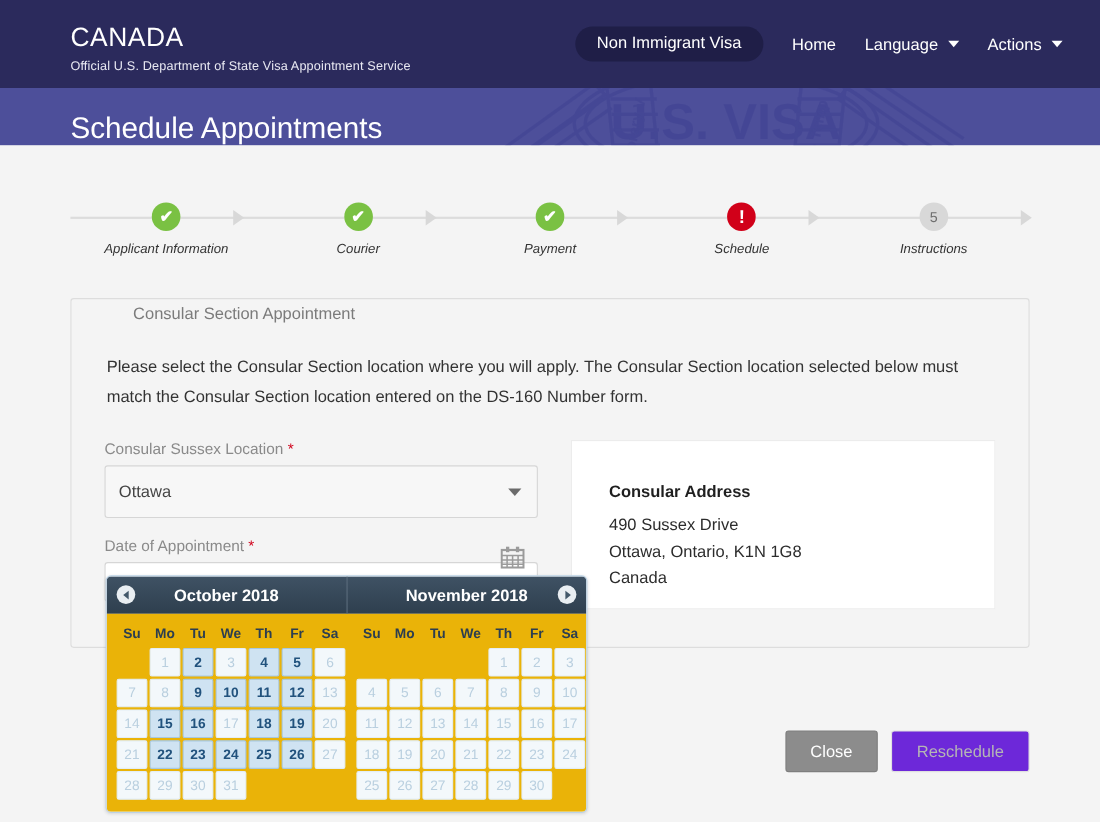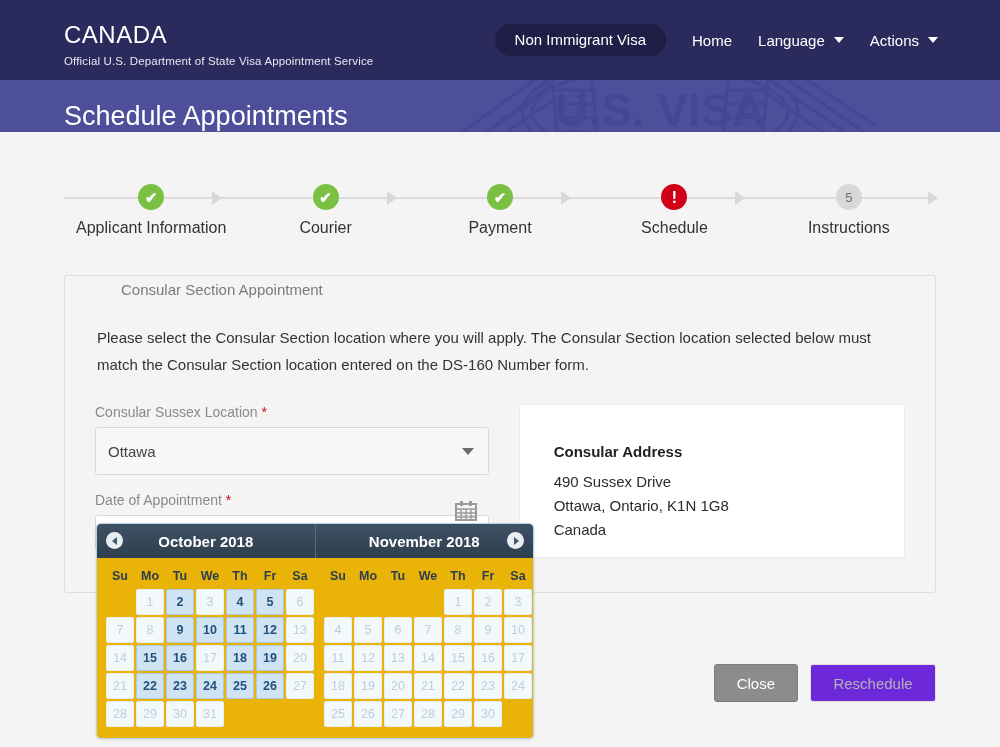--- a/index.html
+++ b/index.html
@@ -32,21 +32,21 @@
   }
   .brand-title::first-letter { font-size: 34px; }
   .brand-sub {
     color: #e8e8f2;
     font-size: 11.5px;
     margin-top: 7px;
     letter-spacing: 0.15px;
   }
   .topnav {
     position: absolute;
-    right: 62px; top: 0; height: 80px;
+    right: 34px; top: 0; height: 80px;
     display: flex; align-items: center; gap: 26px;
   }
   .nav-pill {
     background: #1f1e47;
     color: #ffffff;
     border-radius: 18px;
     padding: 7px 20px 8px;
     font-size: 15px;
     white-space: nowrap;
   }
@@ -116,23 +116,24 @@
     display: flex; align-items: center; justify-content: center;
     position: relative; z-index: 2;
     font-size: 13px;
     color: #ffffff;
   }
   .step-badge.done { background: #7ac143; }
   .step-badge.alert { background: #d10019; }
   .step-badge.pending { background: #d8d8d8; color: #6f6f6f; }
   .step-label {
     margin-top: 9px;
-    font-size: 16px;
+    font-size: 12px;
     color: #333333;
     white-space: nowrap;
+    font-style: italic;
   }
   .step-line {
     position: absolute;
     top: 13px; height: 2px;
     background: #dcdcdc;
     z-index: 1;
   }
   .arrowhead {
     position: absolute;
     top: 7px;

